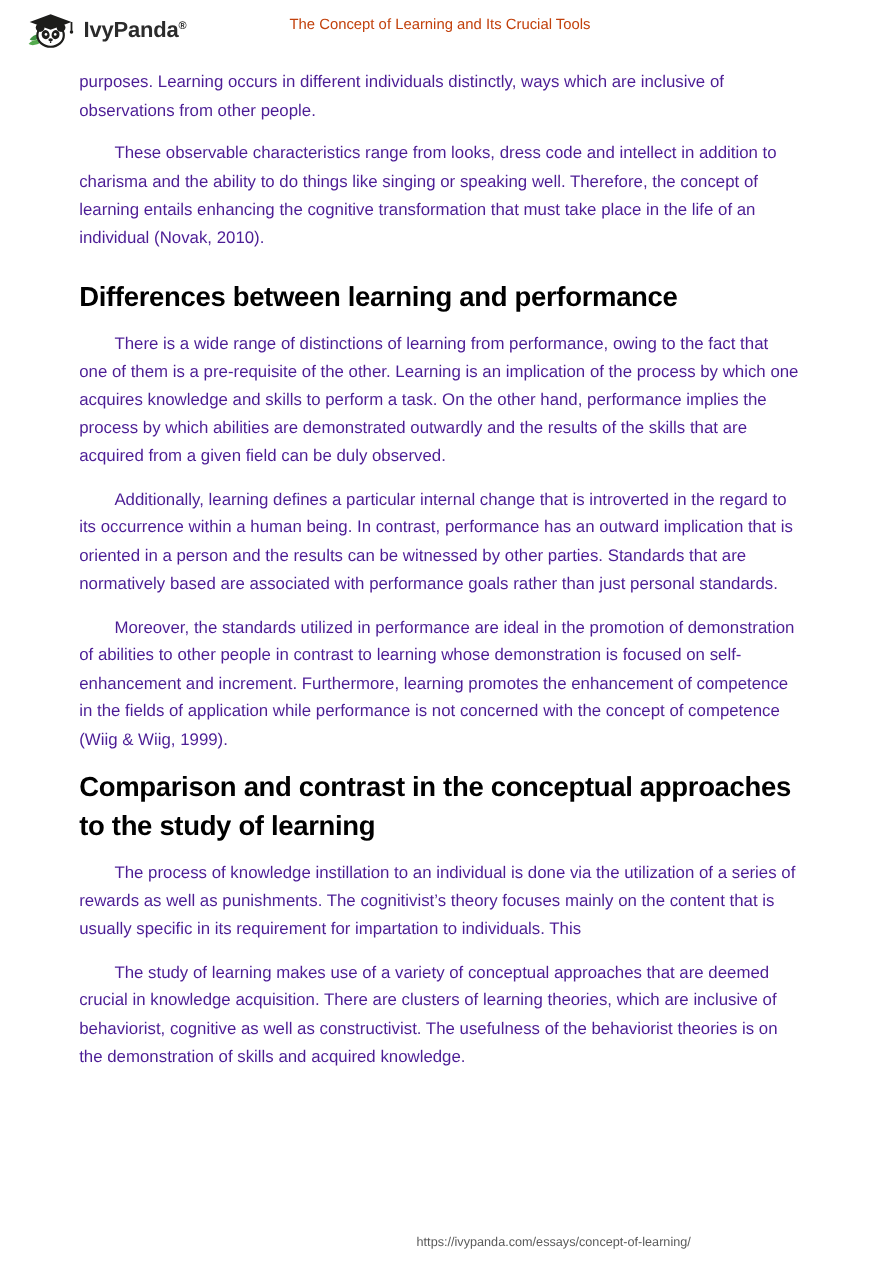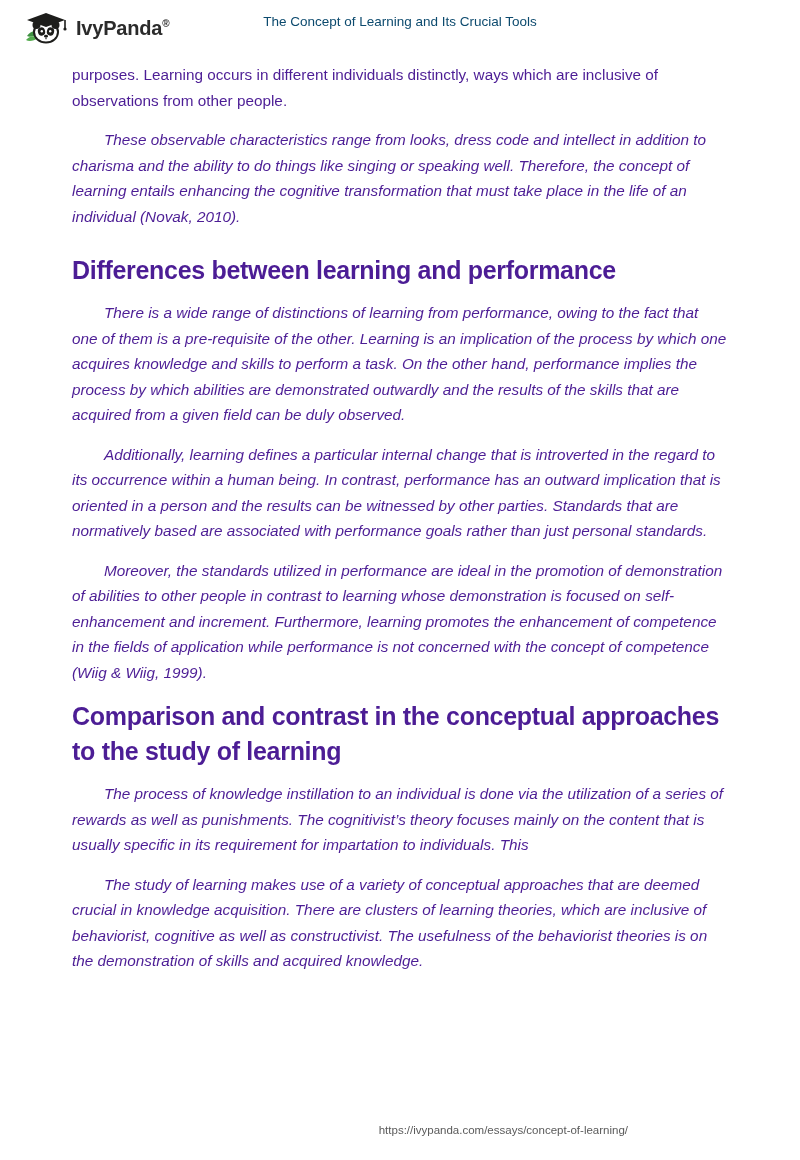--- a/index.html
+++ b/index.html
@@ -64,50 +64,49 @@
     font-weight: bold;
   }
 
   .header-title {
     position: absolute;
     left: 0;
     right: 0;
     top: 14px;
     text-align: center;
     font-size: 13.5px;
-    color: #0c4a6e;
+    color: #c2410c;
     pointer-events: none;
   }
 
   
   .content {
     position: absolute;
     top: 62px;
     left: 72px;
     width: 656px;
   }
 
   p.para {
     margin: 0 0 14px 0;
     font-size: 15.3px;
     line-height: 25.5px;
     text-align: left;
     color: #4c1d95;
   }
   p.indent {
     text-indent: 32px;
-    font-style: italic;
   }
 
   h2.heading {
     margin: 24px 0 12px 0;
     font-size: 25px;
     line-height: 35px;
     font-weight: bold;
-    color: #4c1d95;
+    color: #000000;
     letter-spacing: -0.3px;
   }
 
   h2.heading.tight {
     margin-top: 8px;
   }
 
   
   .footer {
     position: absolute;

